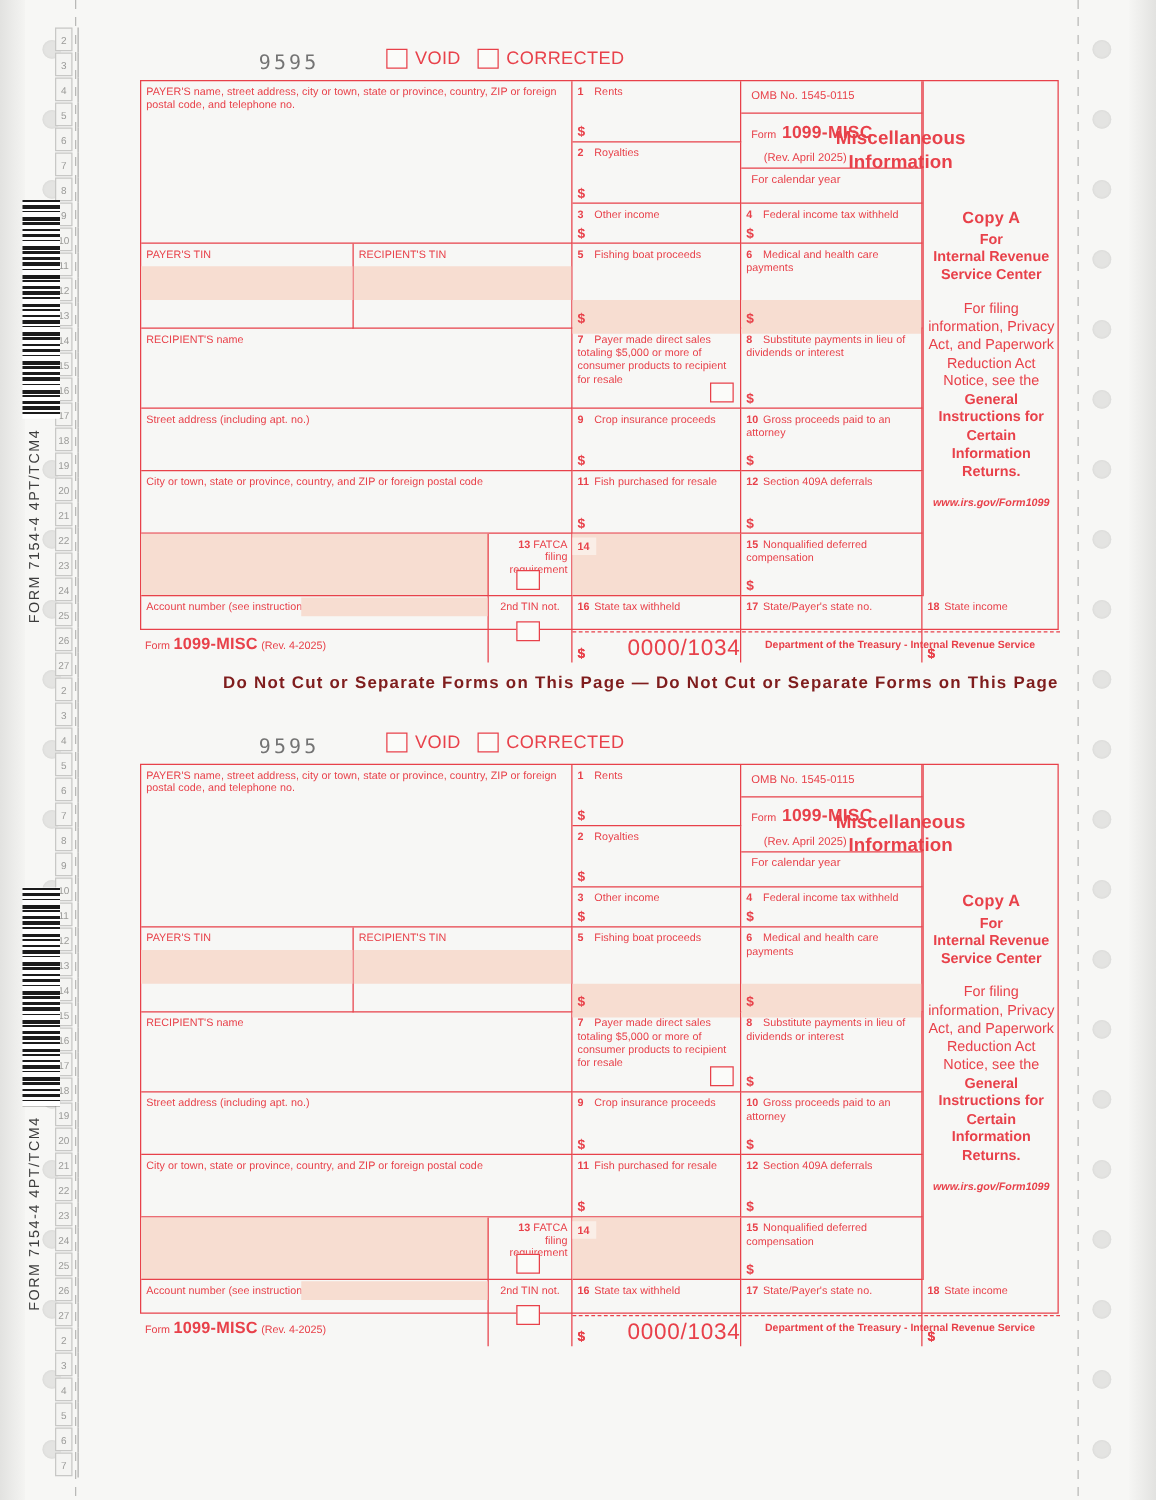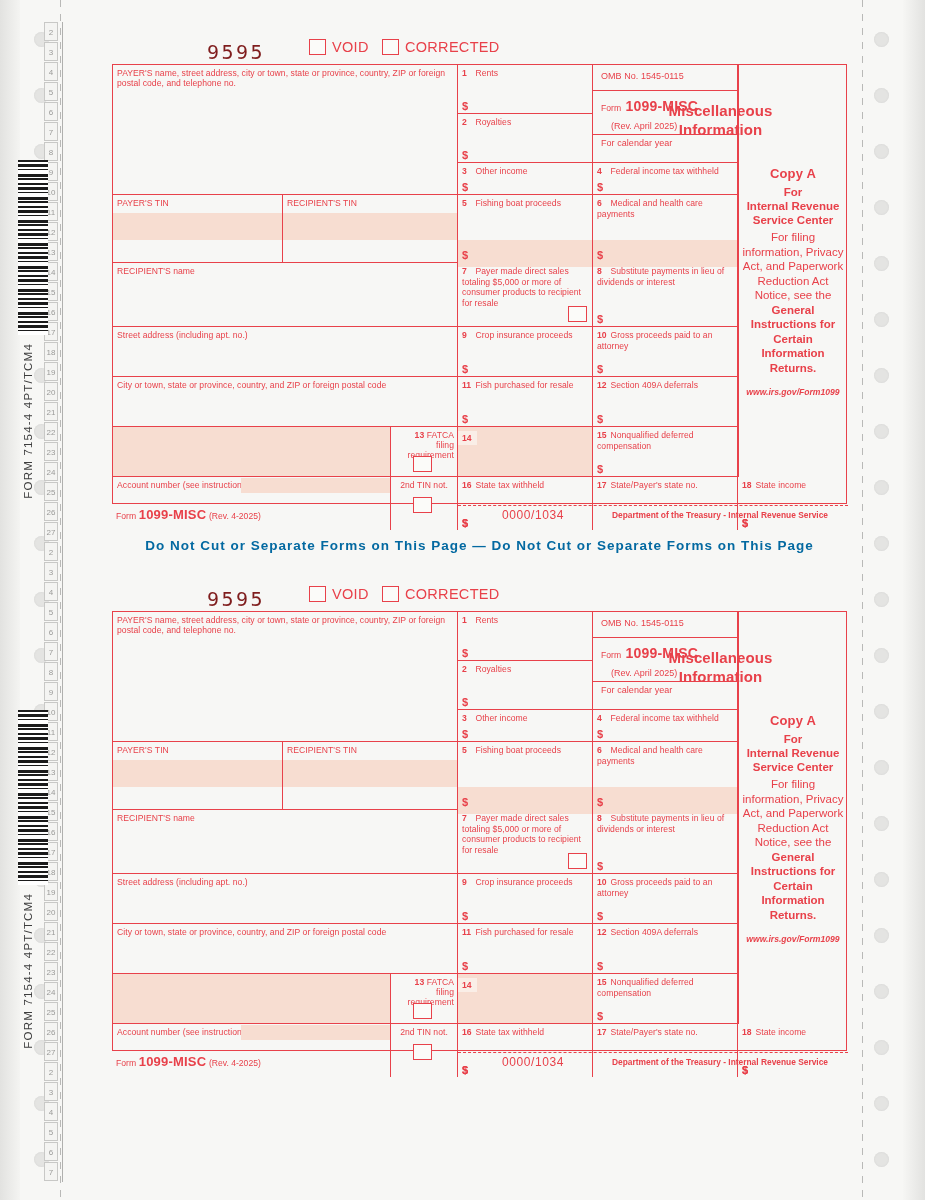--- a/index.html
+++ b/index.html
@@ -61,22 +61,22 @@
 
   
   .form{
     position:absolute;
     width:735px;
     color:#e8414a;
     font-family:"Liberation Sans", sans-serif;
   }
   .hdrline{position:relative;height:22px;margin-bottom:2px;}
   .num9595{
-    position:absolute;left:95px;top:0;font-size:20px;letter-spacing:2.5px;
-    font-family:"DejaVu Sans Mono", monospace;color:#7f1d1d;
+    position:absolute;left:95px;top:0;font-size:16px;letter-spacing:2.5px;
+    font-family:"DejaVu Sans Mono", monospace;color:#737373;
   }
   .cbwrap{position:absolute;display:flex;align-items:center;gap:6px;}
   .cbwrap.void{left:197px;top:-1px;}
   .cbwrap.corr{left:270px;top:-1px;}
   .cbox{width:15px;height:14px;border:1.6px solid #e8414a;background:#fbfbf9;}
   .cblabel{font-size:14.5px;letter-spacing:.3px;}
 
   .grid{position:relative;border:1.6px solid #e8414a;box-sizing:border-box;}
   .cell{position:absolute;box-sizing:border-box;background:transparent;}
   .cell .lbl{
@@ -91,40 +91,40 @@
   .bb{border-bottom:1.6px solid #e8414a;}
 
   .numbox{font-weight:700;display:inline-block;min-width:11px;}
 
   .minicb{width:17px;height:14px;border:1.4px solid #e8414a;background:#fbfbf9;}
 
   
   .rpanel{position:absolute;text-align:center;}
   .copyA{font-size:13px;font-weight:700;letter-spacing:.2px;}
   .forIRS{font-size:11.5px;font-weight:700;line-height:14px;margin-top:4px;}
-  .filing{font-size:11.5px;line-height:14.5px;margin-top:3px;font-weight:400;}
+  .filing{font-size:11.5px;line-height:14.5px;margin-top:13px;font-weight:400;}
   .filing b{font-weight:700;}
   .irsurl{font-size:8.6px;font-style:italic;font-weight:700;}
 
   .mischead{
     position:absolute;text-align:center;font-size:15px;font-weight:700;
     line-height:19px;letter-spacing:.1px;
   }
 
   .footline{position:relative;height:16px;font-size:9.5px;}
   .footform{position:absolute;left:4px;top:0;}
   .footform .f1{font-size:8.6px;}
   .footform .f2{font-size:13px;font-weight:700;letter-spacing:.2px;}
   .footform .f3{font-size:8.6px;}
-  .footcat{position:absolute;left:390px;top:1px;font-size:12px;letter-spacing:.6px;text-align:right;}
+  .footcat{position:absolute;left:390px;top:1px;font-size:18px;letter-spacing:.6px;text-align:right;}
   .foottreas{position:absolute;left:500px;top:3px;font-size:8.4px;font-weight:bold;}
 
   .donotcut{
-    position:absolute;text-align:center;width:735px;
-    font-size:13.5px;font-weight:700;letter-spacing:1.0px;color:#0369a1;
+    position:absolute;text-align:right;width:735px;
+    font-size:13.5px;font-weight:700;letter-spacing:1.0px;color:#7f1d1d;
   }
 </style>
 </head>
 <body>
 
 <div class="page">
   <div class="sheet"></div>
   <div class="edge-shadow-l"></div>
   <div class="edge-shadow-r"></div>
 

